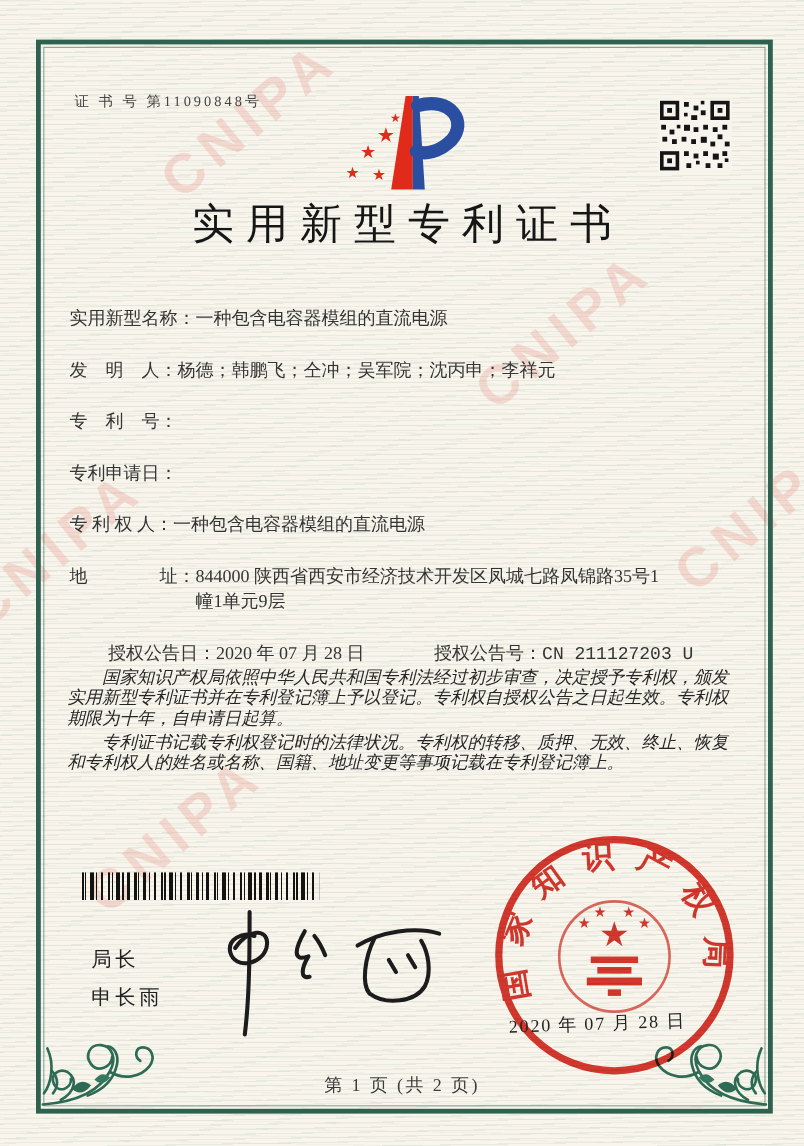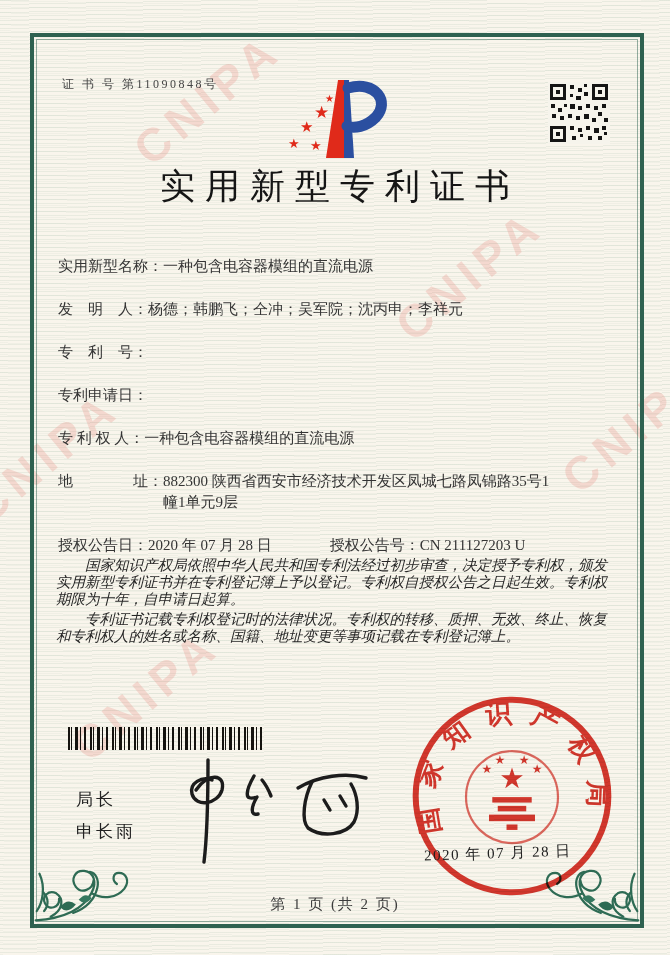--- a/index.html
+++ b/index.html
@@ -53,22 +53,22 @@
   .title {
     position:absolute; left:0; right:0; top:163px; z-index:4;
     text-align:center; font-size:35px; font-weight:normal; color:#161616;
     letter-spacing:10px; text-indent:10px;
   }
 
   .fields { position:absolute; left:58px; right:48px; top:256px; z-index:4; font-size:15px; color:#343434; }
   .frow { display:flex; line-height:21px; margin-bottom:22px; }
   .flabel { white-space:pre; flex:0 0 auto; }
   .fvalue { flex:0 1 auto; max-width:392px; }
-  .frow.grant { margin-bottom:0; }
-  .grant-right { margin-left:58px; display:flex; }
+  .frow.grant { margin-bottom:0;margin-left:32px; }
+  .grant-right { margin-left:58px; display:flex;font-family:Liberation Mono, monospace; }
 
   .paragraphs { position:absolute; left:56px; right:50px; top:557px; z-index:4; }
   .paragraphs p {
     margin:0 0 3px 0; text-indent:2em;
     font-size:14.5px; line-height:17px; color:#262626;
     font-style:italic;
   }
 
   .barcode {
     position:absolute; left:68px; top:727px; width:198px; height:23px; z-index:4;
@@ -210,21 +210,21 @@
     </div>
     <div class="frow">
       <span class="flabel">专利申请日：</span>
     </div>
     <div class="frow">
       <span class="flabel">专 利 权 人：</span>
       <span class="fvalue">一种包含电容器模组的直流电源</span>
     </div>
     <div class="frow">
       <span class="flabel">地　　　　址：</span>
-      <span class="fvalue">882300 陕西省西安市经济技术开发区凤城七路凤锦路35号1幢1单元9层</span>
+      <span class="fvalue">844000 陕西省西安市经济技术开发区凤城七路凤锦路35号1幢1单元9层</span>
     </div>
     <div class="frow grant">
       <span>
         <span class="flabel">授权公告日：</span><span>2020 年 07 月 28 日</span>
       </span>
       <span class="grant-right">
         <span class="flabel">授权公告号：</span>
           <span>CN 211127203 U</span>
       </span>
     </div>

